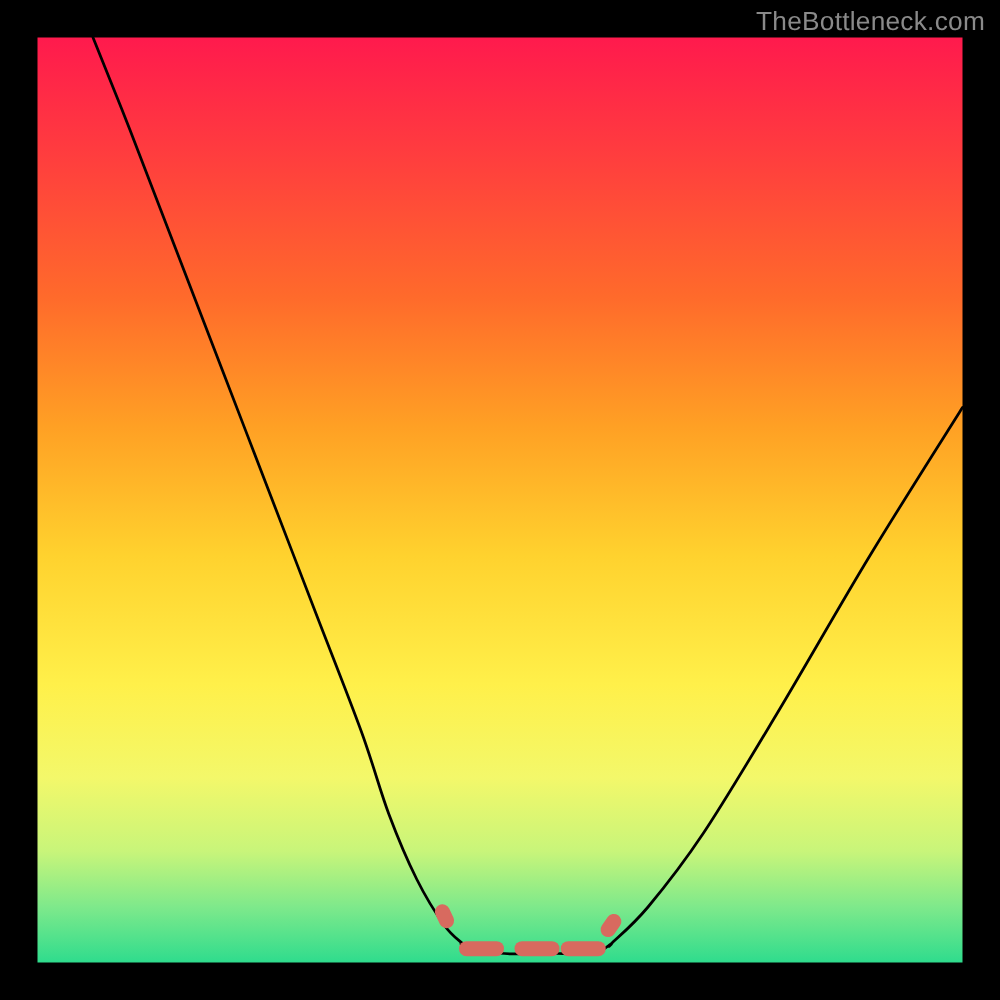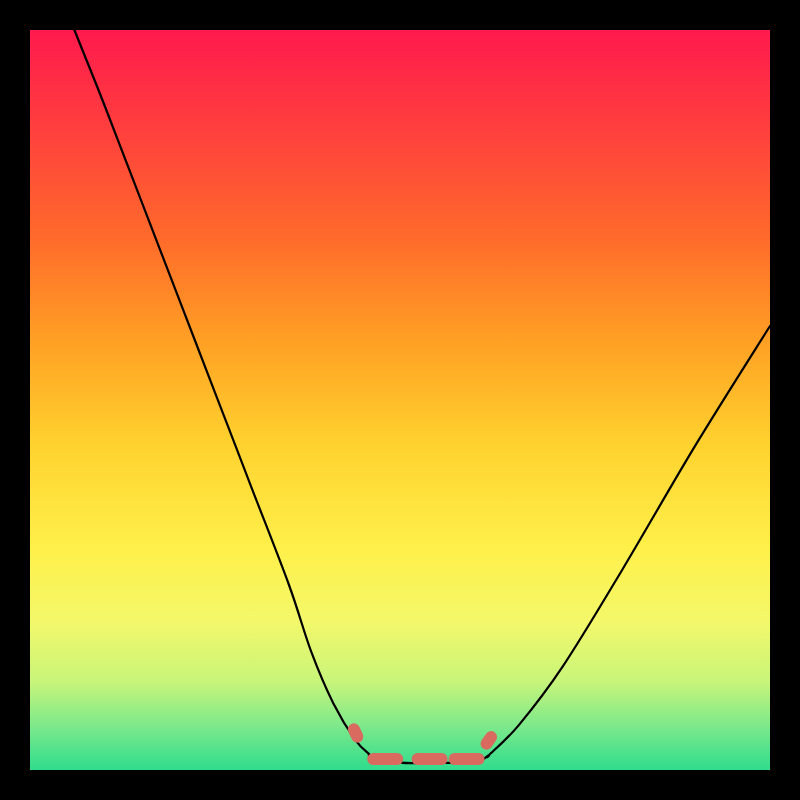--- a/index.html
+++ b/index.html
@@ -55,20 +55,21 @@
     top: 0;
     width: 740px;
     height: 740px;
     overflow: visible;
   }
 </style>
 </head>
 <body>
 
 <div class="frame">
+  <div class="watermark">TheBottleneck.com</div>
 
   <div class="plot">
     <svg class="curves" viewBox="0 0 740 740">
 
       <g id="series-group">
           <path d="M 44.4 0 C 49.33333333333333 12.333333333333334, 62.9 45.63333333333334, 74 74 C 85.1 102.36666666666666, 98.66666666666667 138.13333333333327, 111 170.19999999999993 C 123.33333333333333 202.2666666666666, 135.66666666666666 234.33333333333331, 148 266.4 C 160.33333333333334 298.46666666666664, 172.66666666666666 330.5333333333333, 185 362.59999999999997 C 197.33333333333334 394.66666666666663, 209.66666666666666 426.73333333333335, 222 458.8 C 234.33333333333334 490.8666666666667, 249.13333333333333 527.8666666666667, 259 555 C 268.8666666666667 582.1333333333333, 273.8 601.8666666666667, 281.2 621.6 C 288.59999999999997 641.3333333333334, 296 658.6, 303.4 673.4 C 310.79999999999995 688.1999999999999, 319.43333333333334 701.7666666666667, 325.6 710.4 C 331.7666666666667 719.0333333333333, 337.9333333333334 722.7333333333333, 340.40000000000003 725.2 C 342.8666666666667 727.6666666666667, 335.4666666666667 723.9666666666667, 340.40000000000003 725.2 C 345.33333333333337 726.4333333333334, 358.9 731.3666666666667, 370 732.6 C 381.1 733.8333333333334, 394.66666666666674 732.6, 407.00000000000006 732.6 C 419.33333333333337 732.6, 435.3666666666667 733.8333333333334, 444 732.6 C 452.6333333333333 731.3666666666667, 456.33333333333337 726.4333333333334, 458.8 725.2 C 461.26666666666665 723.9666666666667, 453.8666666666667 730.1333333333334, 458.8 725.2 C 463.73333333333335 720.2666666666667, 476.0666666666667 710.4000000000001, 488.40000000000003 695.6 C 500.73333333333335 680.8, 515.5333333333333 662.3, 532.8 636.4 C 550.0666666666666 610.5, 569.8 577.2, 592 540.2 C 614.2 503.20000000000005, 641.3333333333334 455.09999999999997, 666 414.4 C 690.6666666666666 373.7, 727.6666666666666 315.73333333333335, 740 296" fill="none" stroke="#000000" stroke-width="2.2" stroke-linecap="round"></path>
         </g>
       <g id="marker-group">
           <g>
             <rect x="315.6" y="697" width="20" height="12" rx="6" fill="#d86a5f" transform="rotate(65 325.6 703)"></rect>

